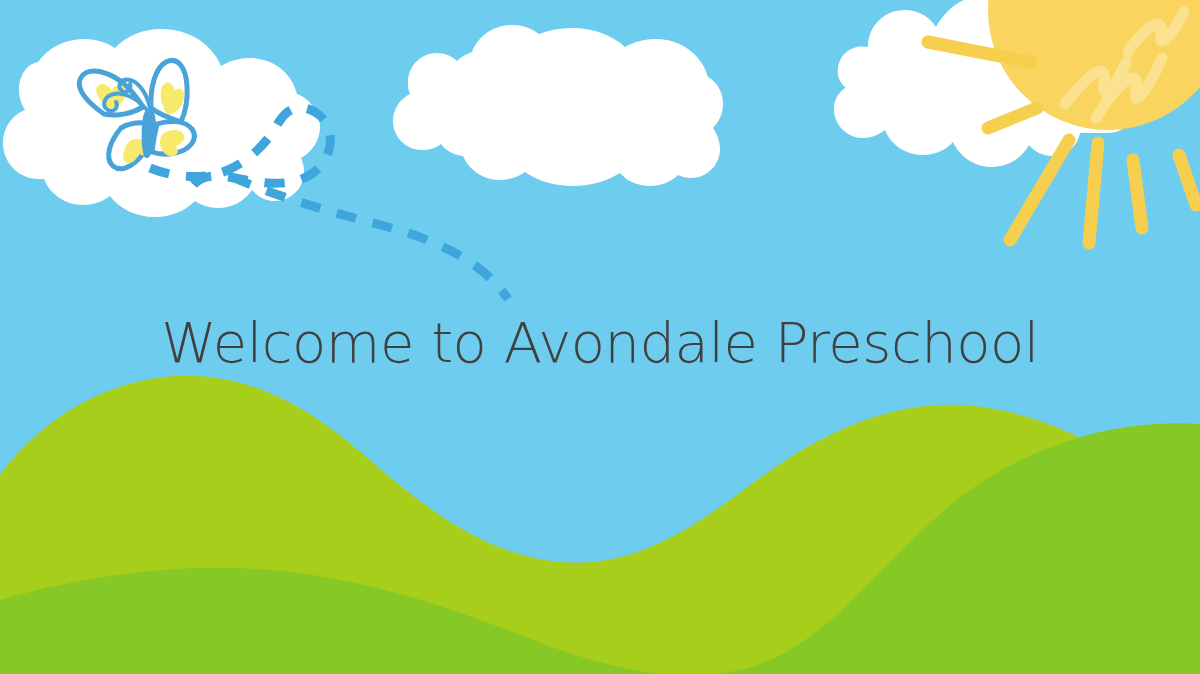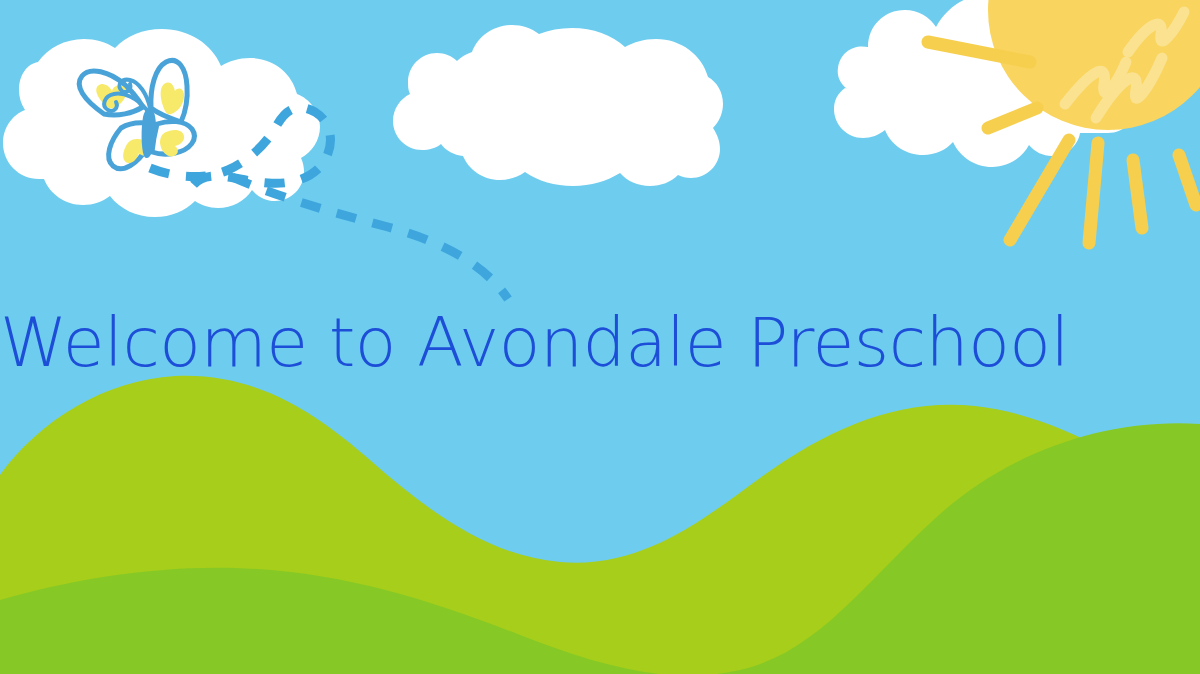--- a/index.html
+++ b/index.html
@@ -32,27 +32,27 @@
     width: 1200px;
     height: 674px;
     pointer-events: none;
   }
   #slide-title {
     position: absolute;
     left: 0;
     right: 0;
     top: 295px;
     margin: 0;
-    text-align: left;
+    text-align: center;
     font-family: "DejaVu Sans", "Liberation Sans", sans-serif;
     font-weight: 300;
-    font-size: 68px;
+    font-size: 56px;
     line-height: 96px;
     letter-spacing: -0.5px;
-    color: #1d4ed8;
+    color: #404040;
     white-space: nowrap;
   }
 </style>
 </head>
 <body>
 
 <div id="slide">
 
   <svg id="scene" viewBox="0 0 1200 674" preserveAspectRatio="none">
 

